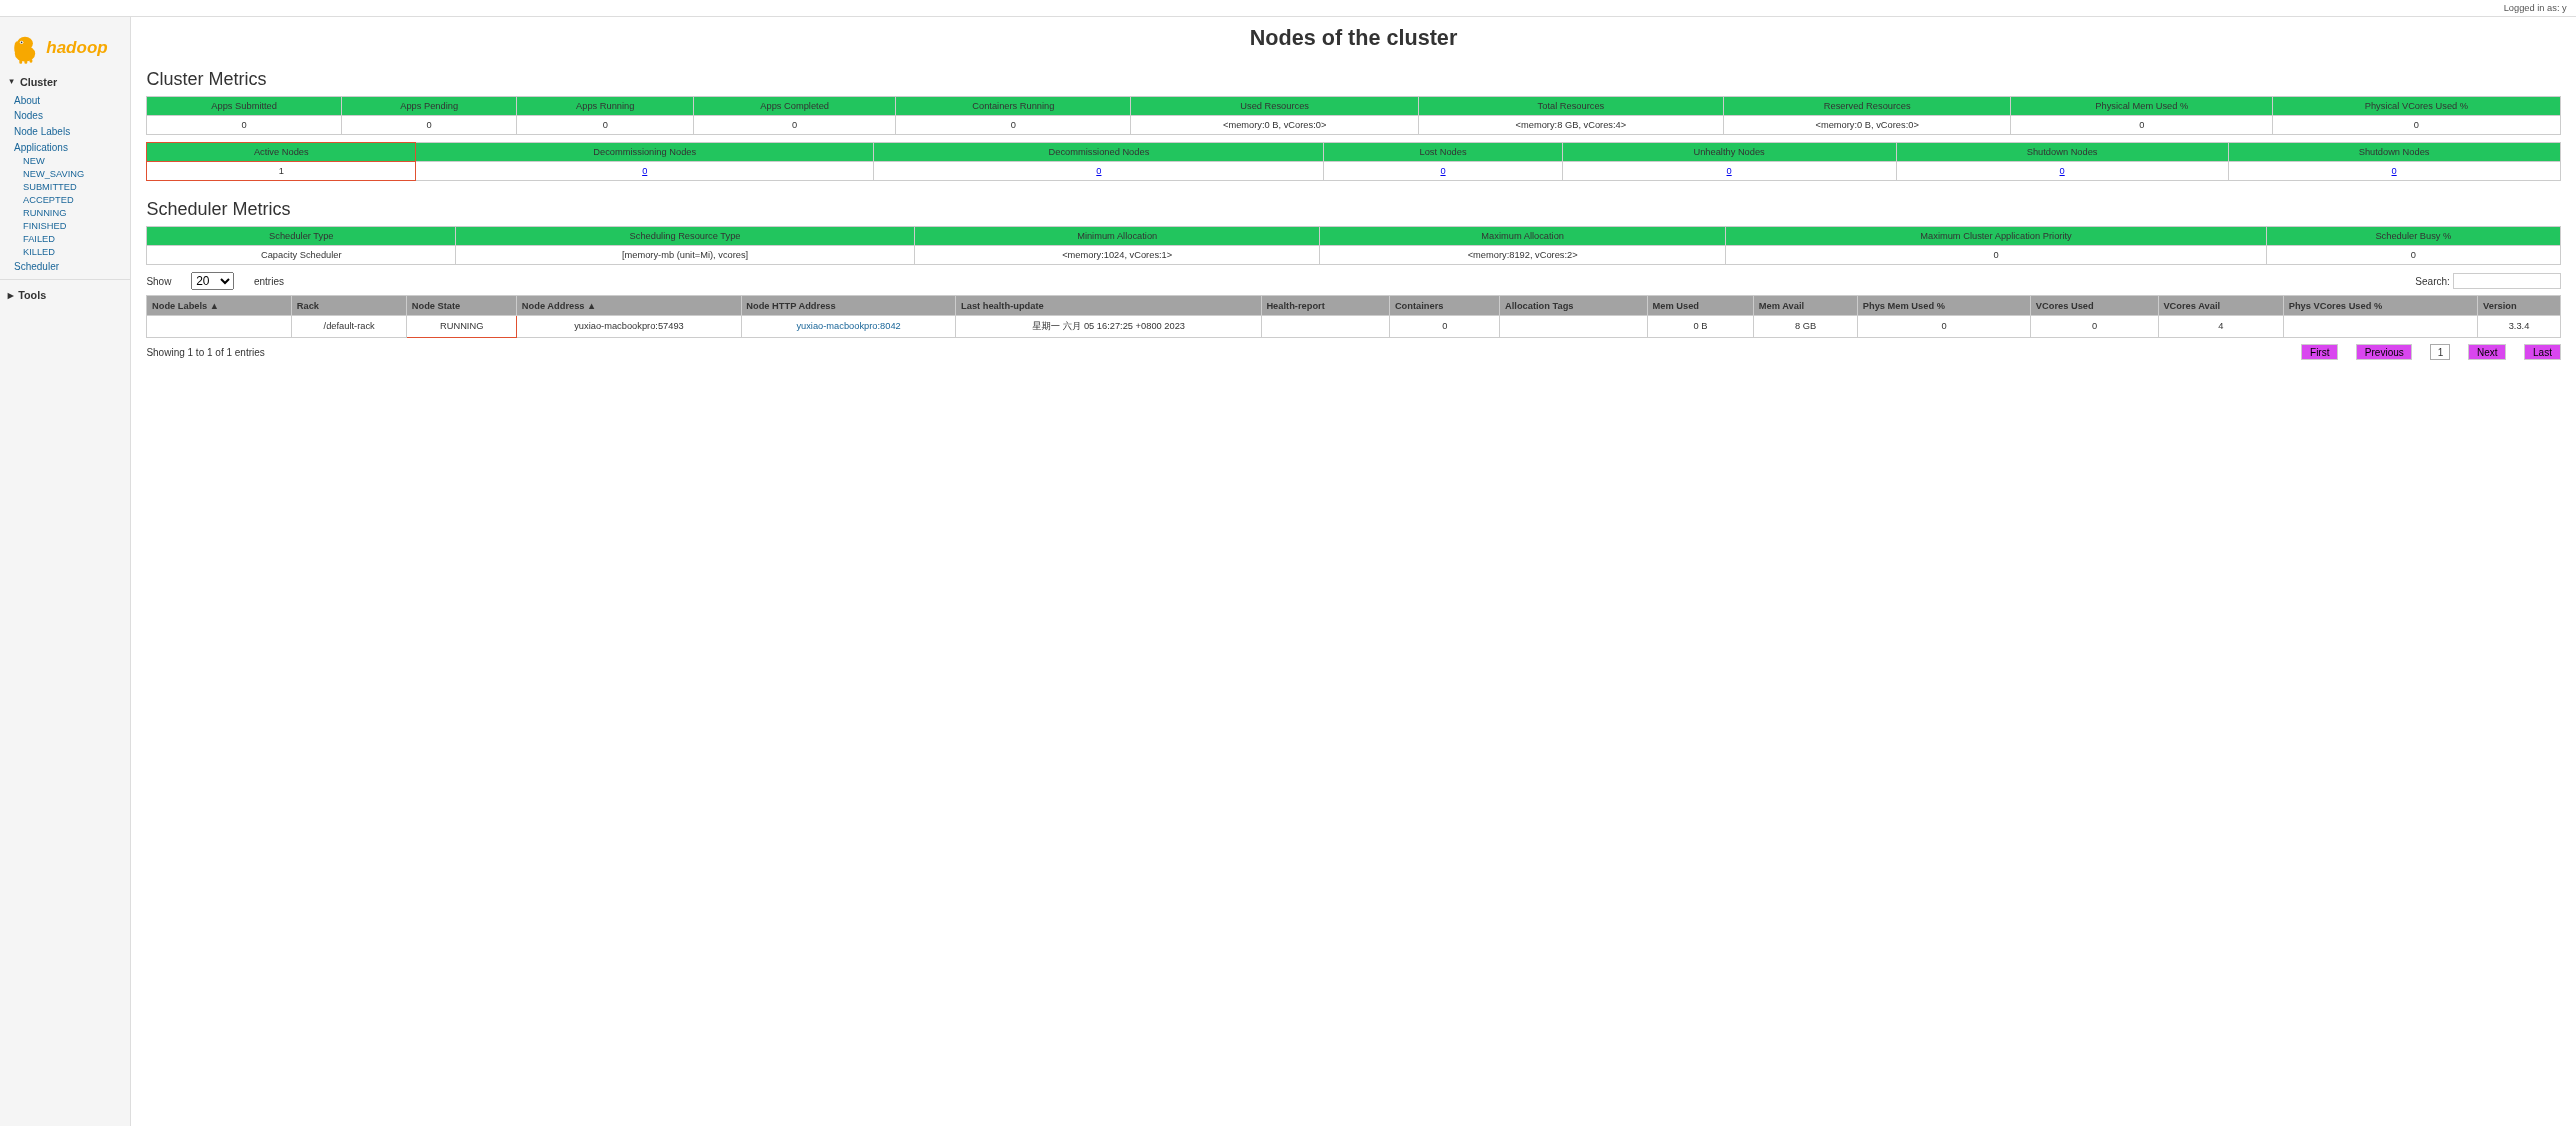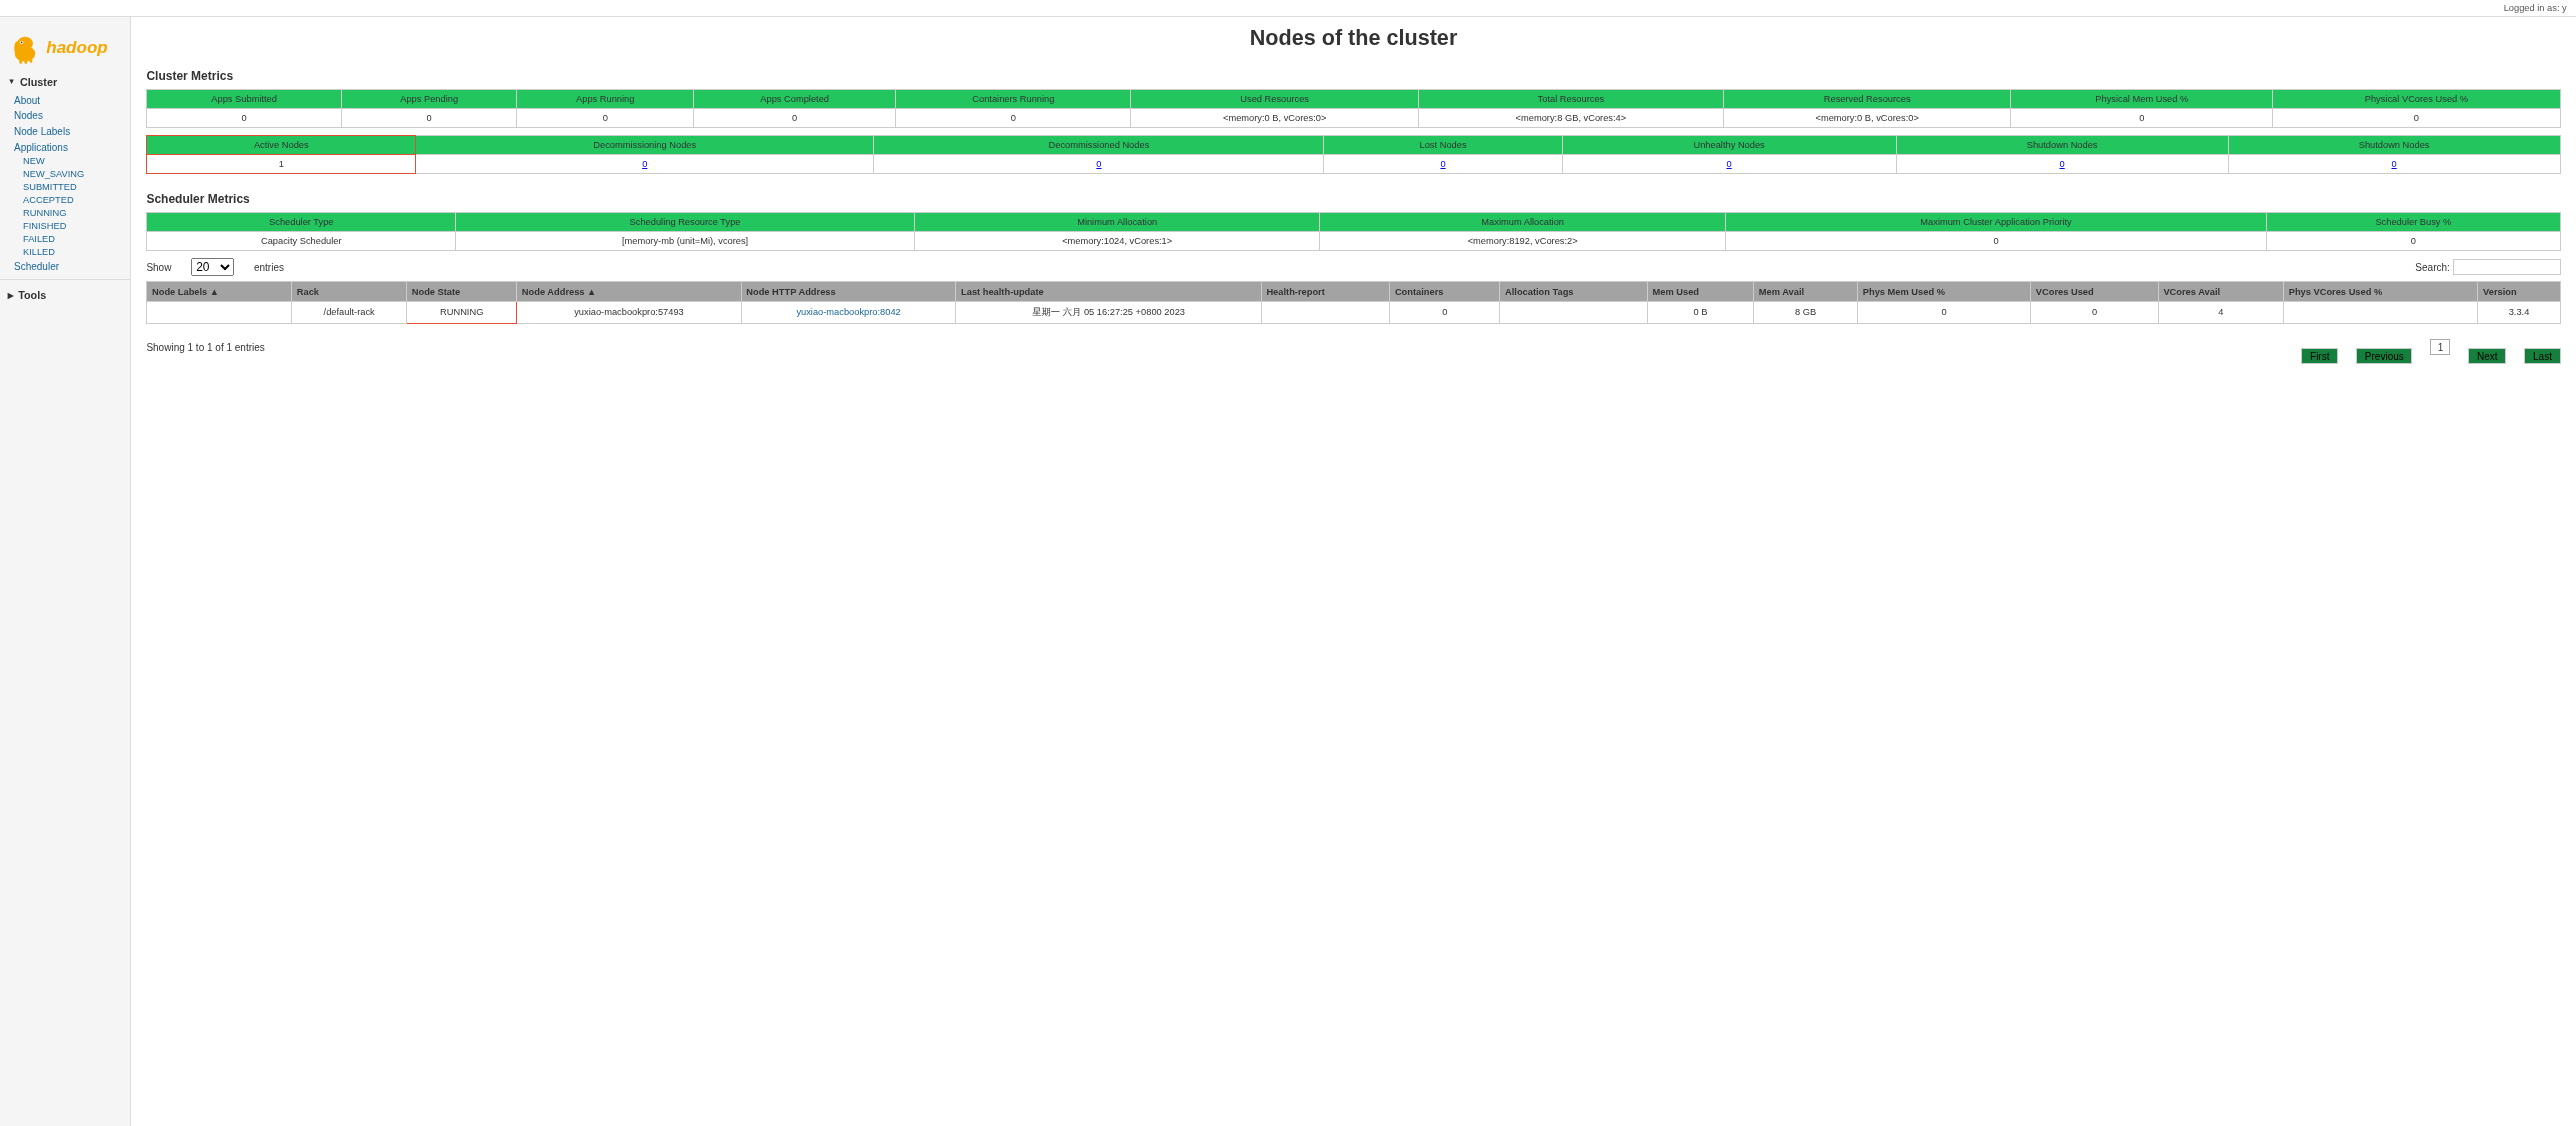--- a/index.html
+++ b/index.html
@@ -70,22 +70,22 @@
     }
 
     #page-title {
       text-align: center;
       font-size: 21.6px;
       font-weight: bold;
       margin-bottom: 12.3px;
     }
 
     .section-title {
-      font-size: 12px;
-      font-weight: bold;
+      font-size: 18px;
+      font-weight: normal;
       margin-bottom: 6.2px;
       margin-top: 18px;
     }
 
     
     .metrics-table {
       border-collapse: collapse;
       width: 100%;
       font-size: 9.3px;
       margin-bottom: 7.7px;
@@ -174,24 +174,23 @@
     }
 
     .pagination-info {
       flex: 1;
       font-size: 10px;
     }
 
     .pagination button {
       padding: 1.5px 7.7px;
       border: 0.8px solid #ccc;
-      background: #15803d;
+      background: #d946ef;
       cursor: pointer;
       font-size: 10px;
-      margin-top: 18px;
     }
 
     .pagination .current-page {
       border: 0.8px solid #aaa;
       padding: 1.5px 6.2px;
       background: #fff;
     }
 
     
     #logo-area {

